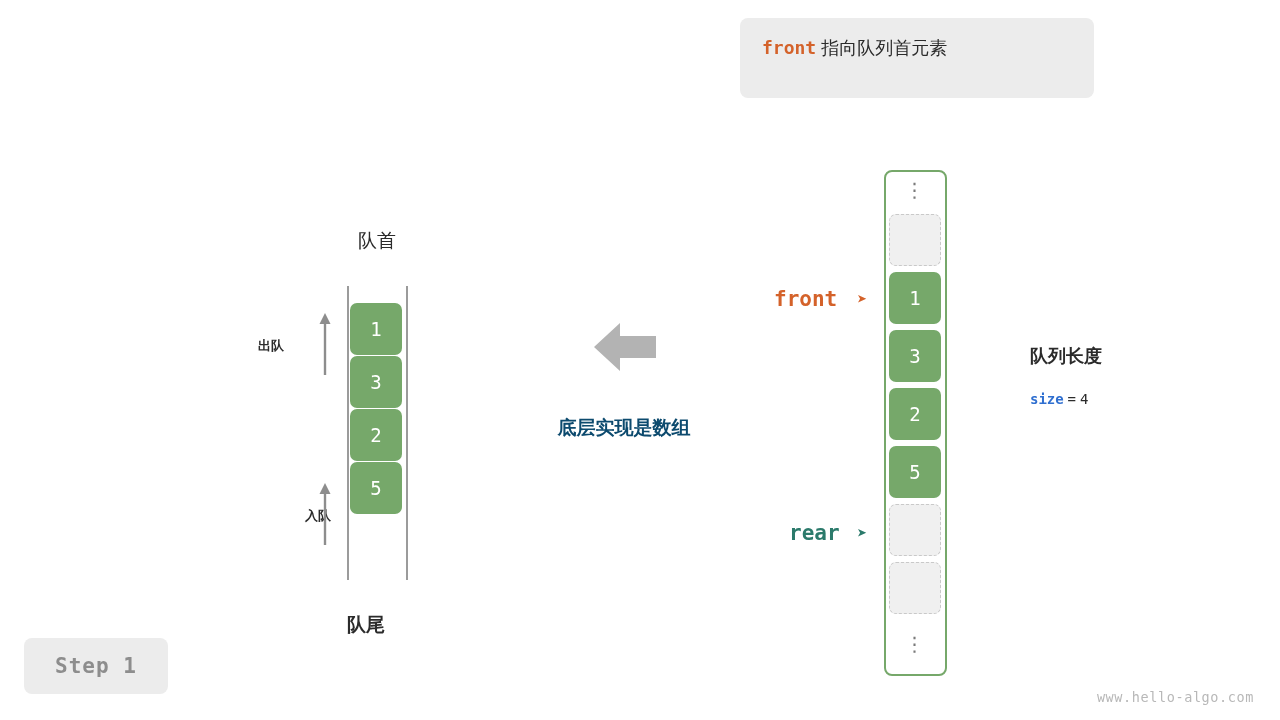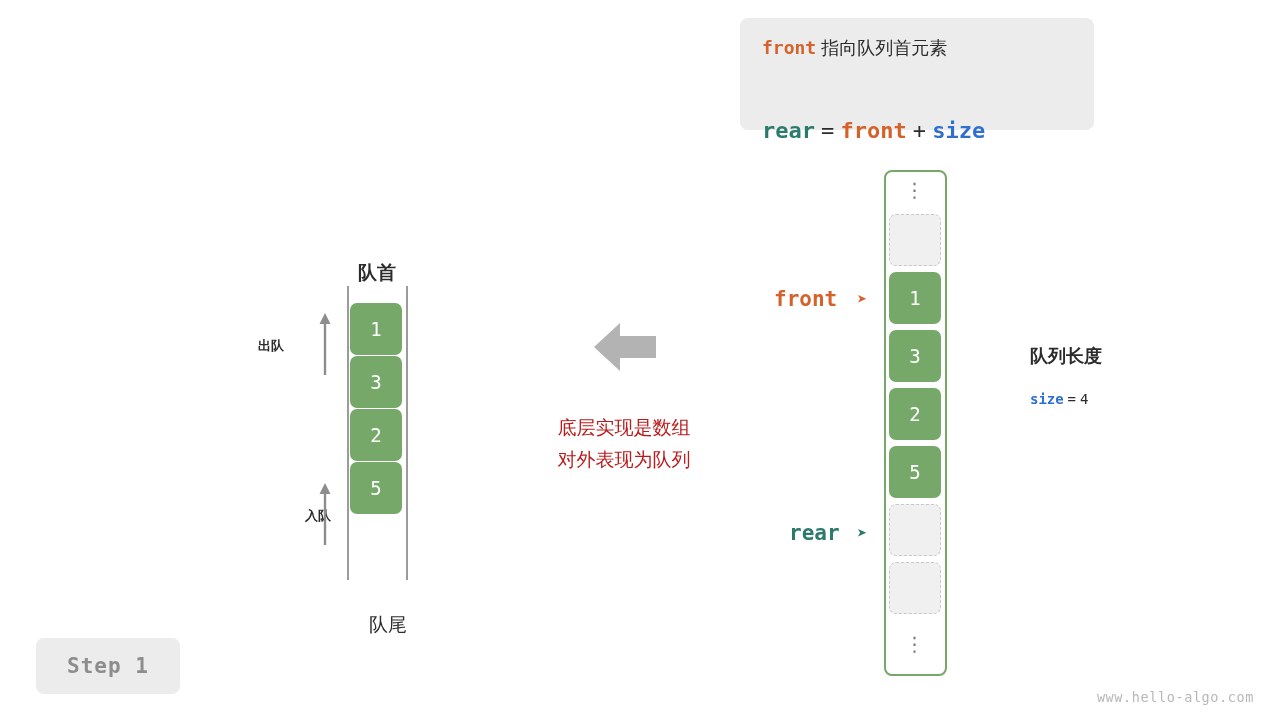--- a/index.html
+++ b/index.html
@@ -15,21 +15,21 @@
     overflow: hidden;
   }
   .stage {
     position: absolute;
     inset: 0;
   }
 
   
   #step-badge {
     position: absolute;
-    left: 36px;
+    left: 24px;
     top: 638px;
     width: 144px;
     height: 56px;
     background: #ececec;
     border-radius: 8px;
     display: flex;
     align-items: center;
     justify-content: center;
     color: #8d8d8d;
     font-family: "DejaVu Sans Mono", monospace;
@@ -50,32 +50,31 @@
     letter-spacing: 0.6px;
   }
 
   
   #queue-head-label {
     position: absolute;
     left: 347px;
     top: 228px;
     width: 60px;
     text-align: center;
-    font-weight: bold;
+    font-weight: normal;
     font-size: 19px;
     color: #2b2b2b;
-    margin-top: 32px;
   }
   #queue-tail-label {
     position: absolute;
     left: 347px;
     top: 612px;
     width: 60px;
-    text-align: right;
-    font-weight: normal;
+    text-align: left;
+    font-weight: bold;
     font-size: 19px;
     color: #2b2b2b;
   }
   .rail {
     position: absolute;
     width: 2px;
     background: #9b9b9b;
   }
   #rail-left {
     left: 347px;
@@ -135,33 +134,33 @@
     top: 320px;
     width: 62px;
     height: 54px;
   }
   #mid-caption {
     position: absolute;
     left: 512px;
     top: 412px;
     width: 224px;
     text-align: center;
-    font-weight: normal;
+    font-weight: bold;
     font-size: 19px;
     line-height: 32px;
-    color: #b91c1c;
+    color: #0c4a6e;
   }
 
   
   #note-box {
     position: absolute;
     left: 740px;
     top: 18px;
     width: 354px;
-    height: 112px;
+    height: 80px;
     background: #ececec;
     border-radius: 8px;
     box-sizing: border-box;
     padding: 12px 0 0 22px;
   }
   .note-line {
     font-size: 18px;
     line-height: 36px;
     color: #2b2b2b;
     white-space: nowrap;
@@ -280,37 +279,29 @@
   <svg class="up-arrow" style="left:318px; top:483px;" viewBox="0 0 14 62">
     <line x1="7" y1="62" x2="7" y2="8" stroke="#8d8d8d" stroke-width="2.4"></line>
     <polygon points="7,0 1.5,11 12.5,11" fill="#8d8d8d"></polygon>
   </svg>
 
   <svg id="big-arrow" viewBox="0 0 62 54">
     <polygon points="0,27 26,3 26,16 62,16 62,38 26,38 26,51" fill="#b3b3b3"></polygon>
   </svg>
   <div id="mid-caption">
     <div>底层实现是数组</div>
-    <div>对外表现为队列</div>
   </div>
 
   <div id="note-box">
     <div class="note-line">
       <span class="mono kw-front">front</span>
       <span>指向队列首元素</span>
     </div>
   </div>
 
-  <div id="formula">
-    <span class="mono kw-rear">rear</span>
-    <span class="eq">=</span>
-    <span class="mono kw-front">front</span>
-    <span class="eq">+</span>
-    <span class="mono kw-size">size</span>
-  </div>
 
   <div id="array-frame"></div>
   <div class="ellipsis" id="ellipsis-top">⋮</div>
   <div class="ellipsis" id="ellipsis-bottom">⋮</div>
 
   <div id="array-cells">
     <div class="cell empty"></div>
     <div class="cell">1</div>
     <div class="cell">3</div>
     <div class="cell">2</div>

